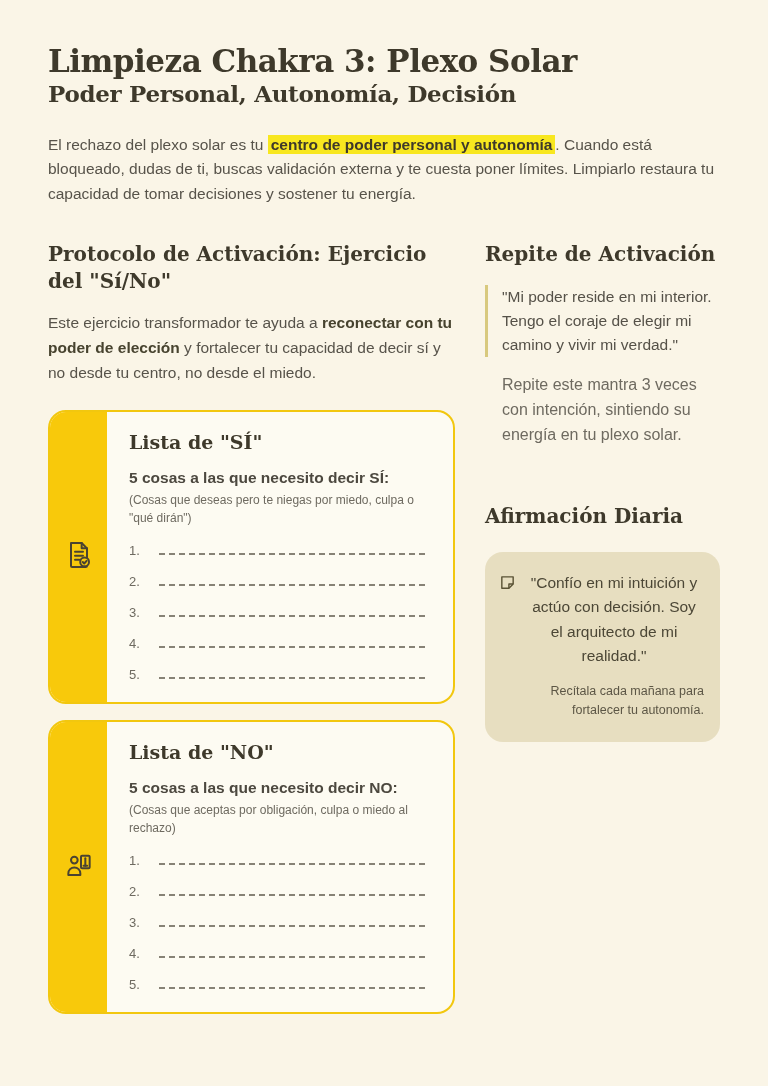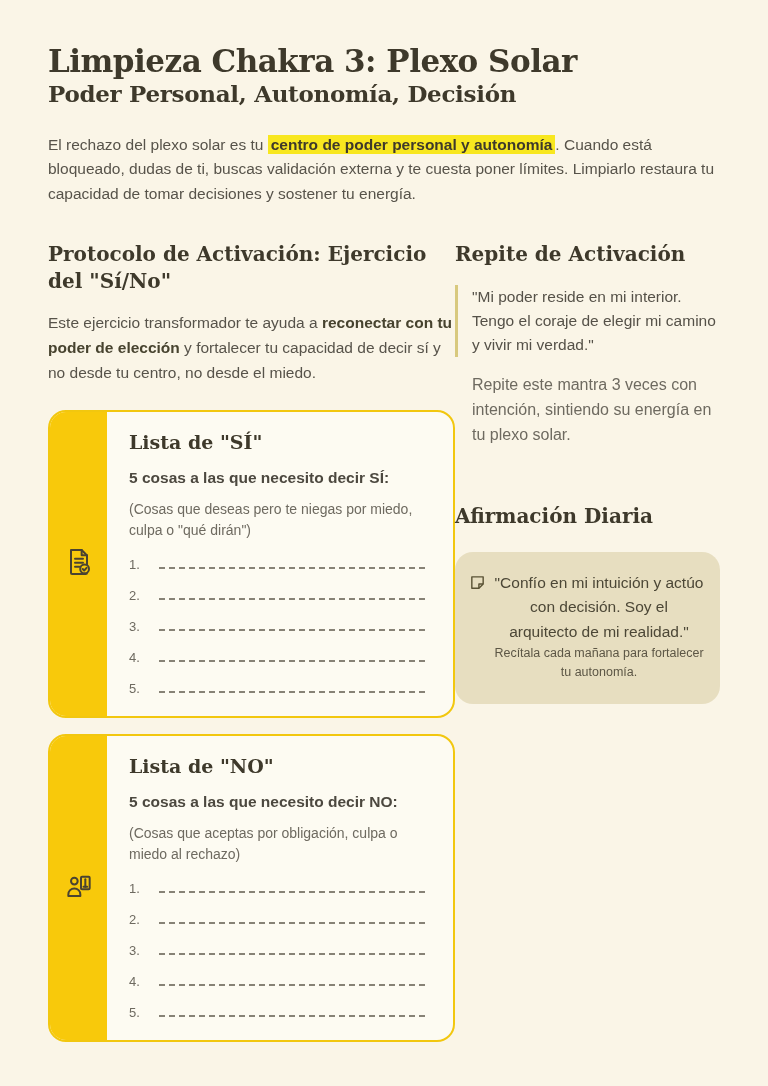--- a/index.html
+++ b/index.html
@@ -34,21 +34,21 @@
     line-height:1.6;
     color:#57534A;
   }
   .intro mark {
     background:#F8E71F;
     color:#3E392B;
     font-weight:bold;
     padding:1px 3px;
   }
 
-  .columns { display:flex; margin-top:34px; }
+  .columns { display:flex; gap:30px; margin-top:34px; }
   .col-left { width:407px; flex:none; }
   .col-right { flex:1; min-width:0; }
 
   .section-heading {
     font-family:"DejaVu Serif", serif;
     font-weight:bold;
     font-size:20px;
     line-height:1.35;
     color:#3E392B;
   }
@@ -85,22 +85,22 @@
     font-size:19px;
     color:#3E392B;
   }
   .card-prompt {
     margin-top:16px;
     font-size:15.5px;
     font-weight:bold;
     color:#4C483F;
   }
   .card-note {
-    margin-top:12px;
-    font-size:14px;
+    margin-top:4px;
+    font-size:12px;
     line-height:1.5;
     color:#6E6A60;
   }
   .fill-list { margin-top:10px; }
   .fill-row { display:flex; align-items:flex-end; gap:14px; margin-top:16px; height:15px; }
   .fill-num { font-size:13px; color:#6E6A60; width:16px; flex:none; }
   .fill-line {
     flex:1;
     height:2px;
     margin-bottom:3px;
@@ -135,21 +135,22 @@
   .aff-icon { flex:none; padding-top:3px; }
   .aff-icon svg { width:17px; height:17px; }
   .aff-main { flex:1; min-width:0; }
   .aff-quote {
     text-align:center;
     font-size:15.5px;
     line-height:1.55;
     color:#4C4736;
   }
   .aff-note {
-    text-align:center;
+    margin-top:14px;
+    text-align:right;
     font-size:12.5px;
     line-height:1.55;
     color:#5C5645;
   }
 </style>
 </head>
 <body>
 
 <div class="page">
 

